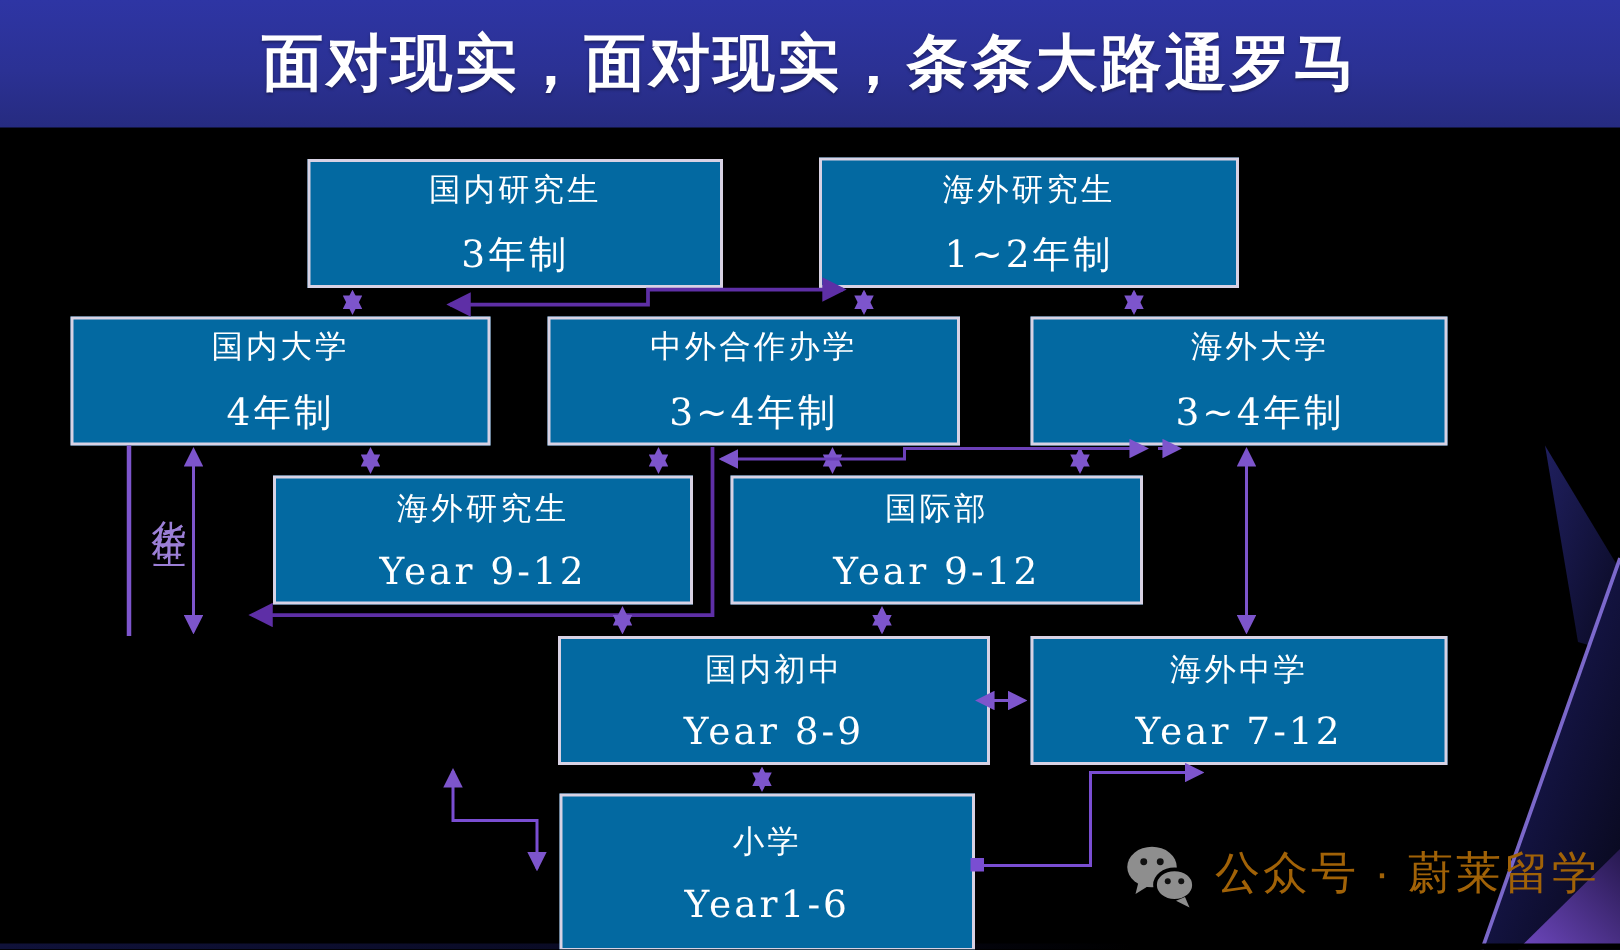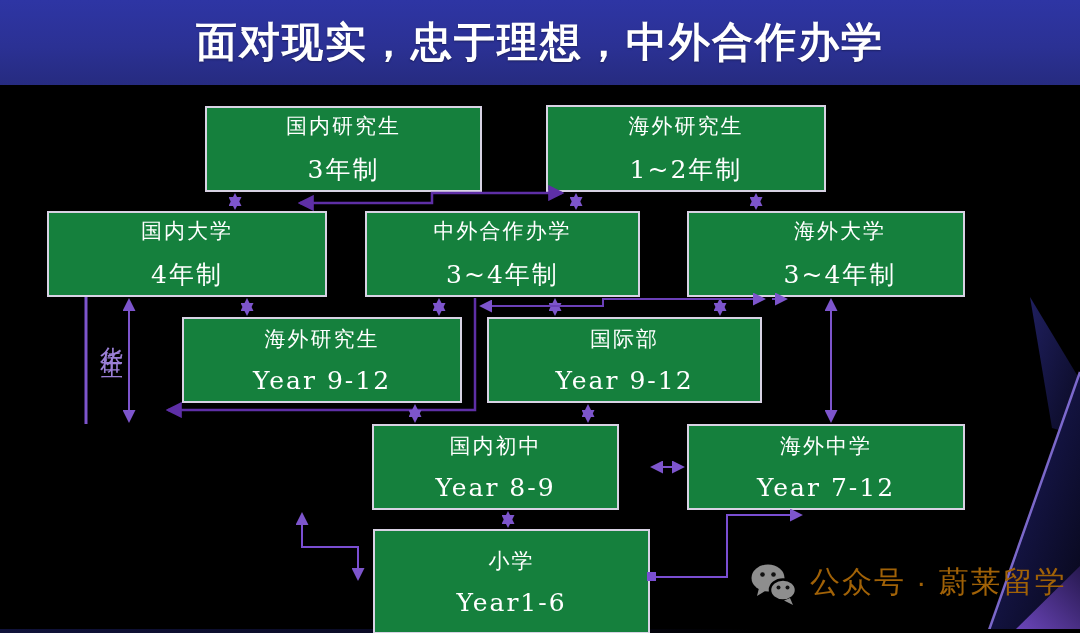--- a/index.html
+++ b/index.html
@@ -14,37 +14,37 @@
     display:flex;align-items:center;justify-content:center;
   }
   .title-bar h1{
     margin:0;color:#ffffff;font-size:41px;font-weight:900;
     letter-spacing:2px;font-family:"Liberation Sans",sans-serif;
     text-shadow:0 1px 2px rgba(0,0,0,.35);
   }
   
   .node{
     position:absolute;box-sizing:border-box;
-    background:#15803d;border:2px solid #d8d2e4;
+    background:#0369a1;border:2px solid #d8d2e4;
     display:flex;flex-direction:column;align-items:center;justify-content:center;
     gap:13px;color:#ffffff;text-align:center;z-index:2;
     font-family:"DejaVu Serif","Liberation Serif",serif;
   }
   .node-label{font-size:21px;letter-spacing:2px;}
   .node-sub{font-size:25px;letter-spacing:2px;}
   
   #n0{left:205px;top:106px;width:277px;height:86px;}
   #n1{left:546px;top:105px;width:280px;height:87px;}
   #n2{left:47px; top:211px;width:280px;height:86px;}
   #n3{left:365px;top:211px;width:275px;height:86px;}
   #n4{left:687px;top:211px;width:278px;height:86px;padding-left:28px;}
   #n5{left:182px;top:317px;width:280px;height:86px;}
   #n6{left:487px;top:317px;width:275px;height:86px;}
   #n7{left:68px; top:424px;width:280px;height:86px;}
-  #n8{left:372px;top:424px;width:247px;height:86px;}
+  #n8{left:372px;top:424px;width:288px;height:86px;}
   #n9{left:687px;top:424px;width:278px;height:86px;}
   #n10{left:373px;top:529px;width:277px;height:105px;}
   
   .side-label{
     position:absolute;left:98px;top:328px;height:92px;width:30px;
     writing-mode:vertical-rl;text-orientation:upright;
     color:#9b7fd6;font-size:23px;letter-spacing:5px;z-index:3;
     font-family:"DejaVu Serif","Liberation Serif",serif;
   }
   
@@ -83,21 +83,21 @@
       </linearGradient>
     </defs>
     <path d="M1030,297 L1080,380 L1080,436 L1052,428 Z" fill="url(#gA)" opacity="0.9"></path>
     <path d="M1080,372 L988,633 L1080,633 Z" fill="url(#gB)"></path>
     <path d="M1080,372 L988,633" stroke="#8f79e8" stroke-width="2.5" opacity="0.85" fill="none"></path>
     <path d="M1012,633 L1080,566 L1080,633 Z" fill="url(#gC)" opacity="0.9"></path>
   </svg>
   <div class="bottom-strip"></div>
 
   <header class="title-bar">
-    <h1>面对现实，忠于理想，中外合作办学</h1>
+    <h1>面对现实，面对现实，条条大路通罗马</h1>
   </header>
 
   <div class="node" id="n0">
     <div class="node-label">国内研究生</div>
     <div class="node-sub">3年制</div>
   </div>
   <div class="node" id="n1">
     <div class="node-label">海外研究生</div>
     <div class="node-sub">1~2年制</div>
   </div>

